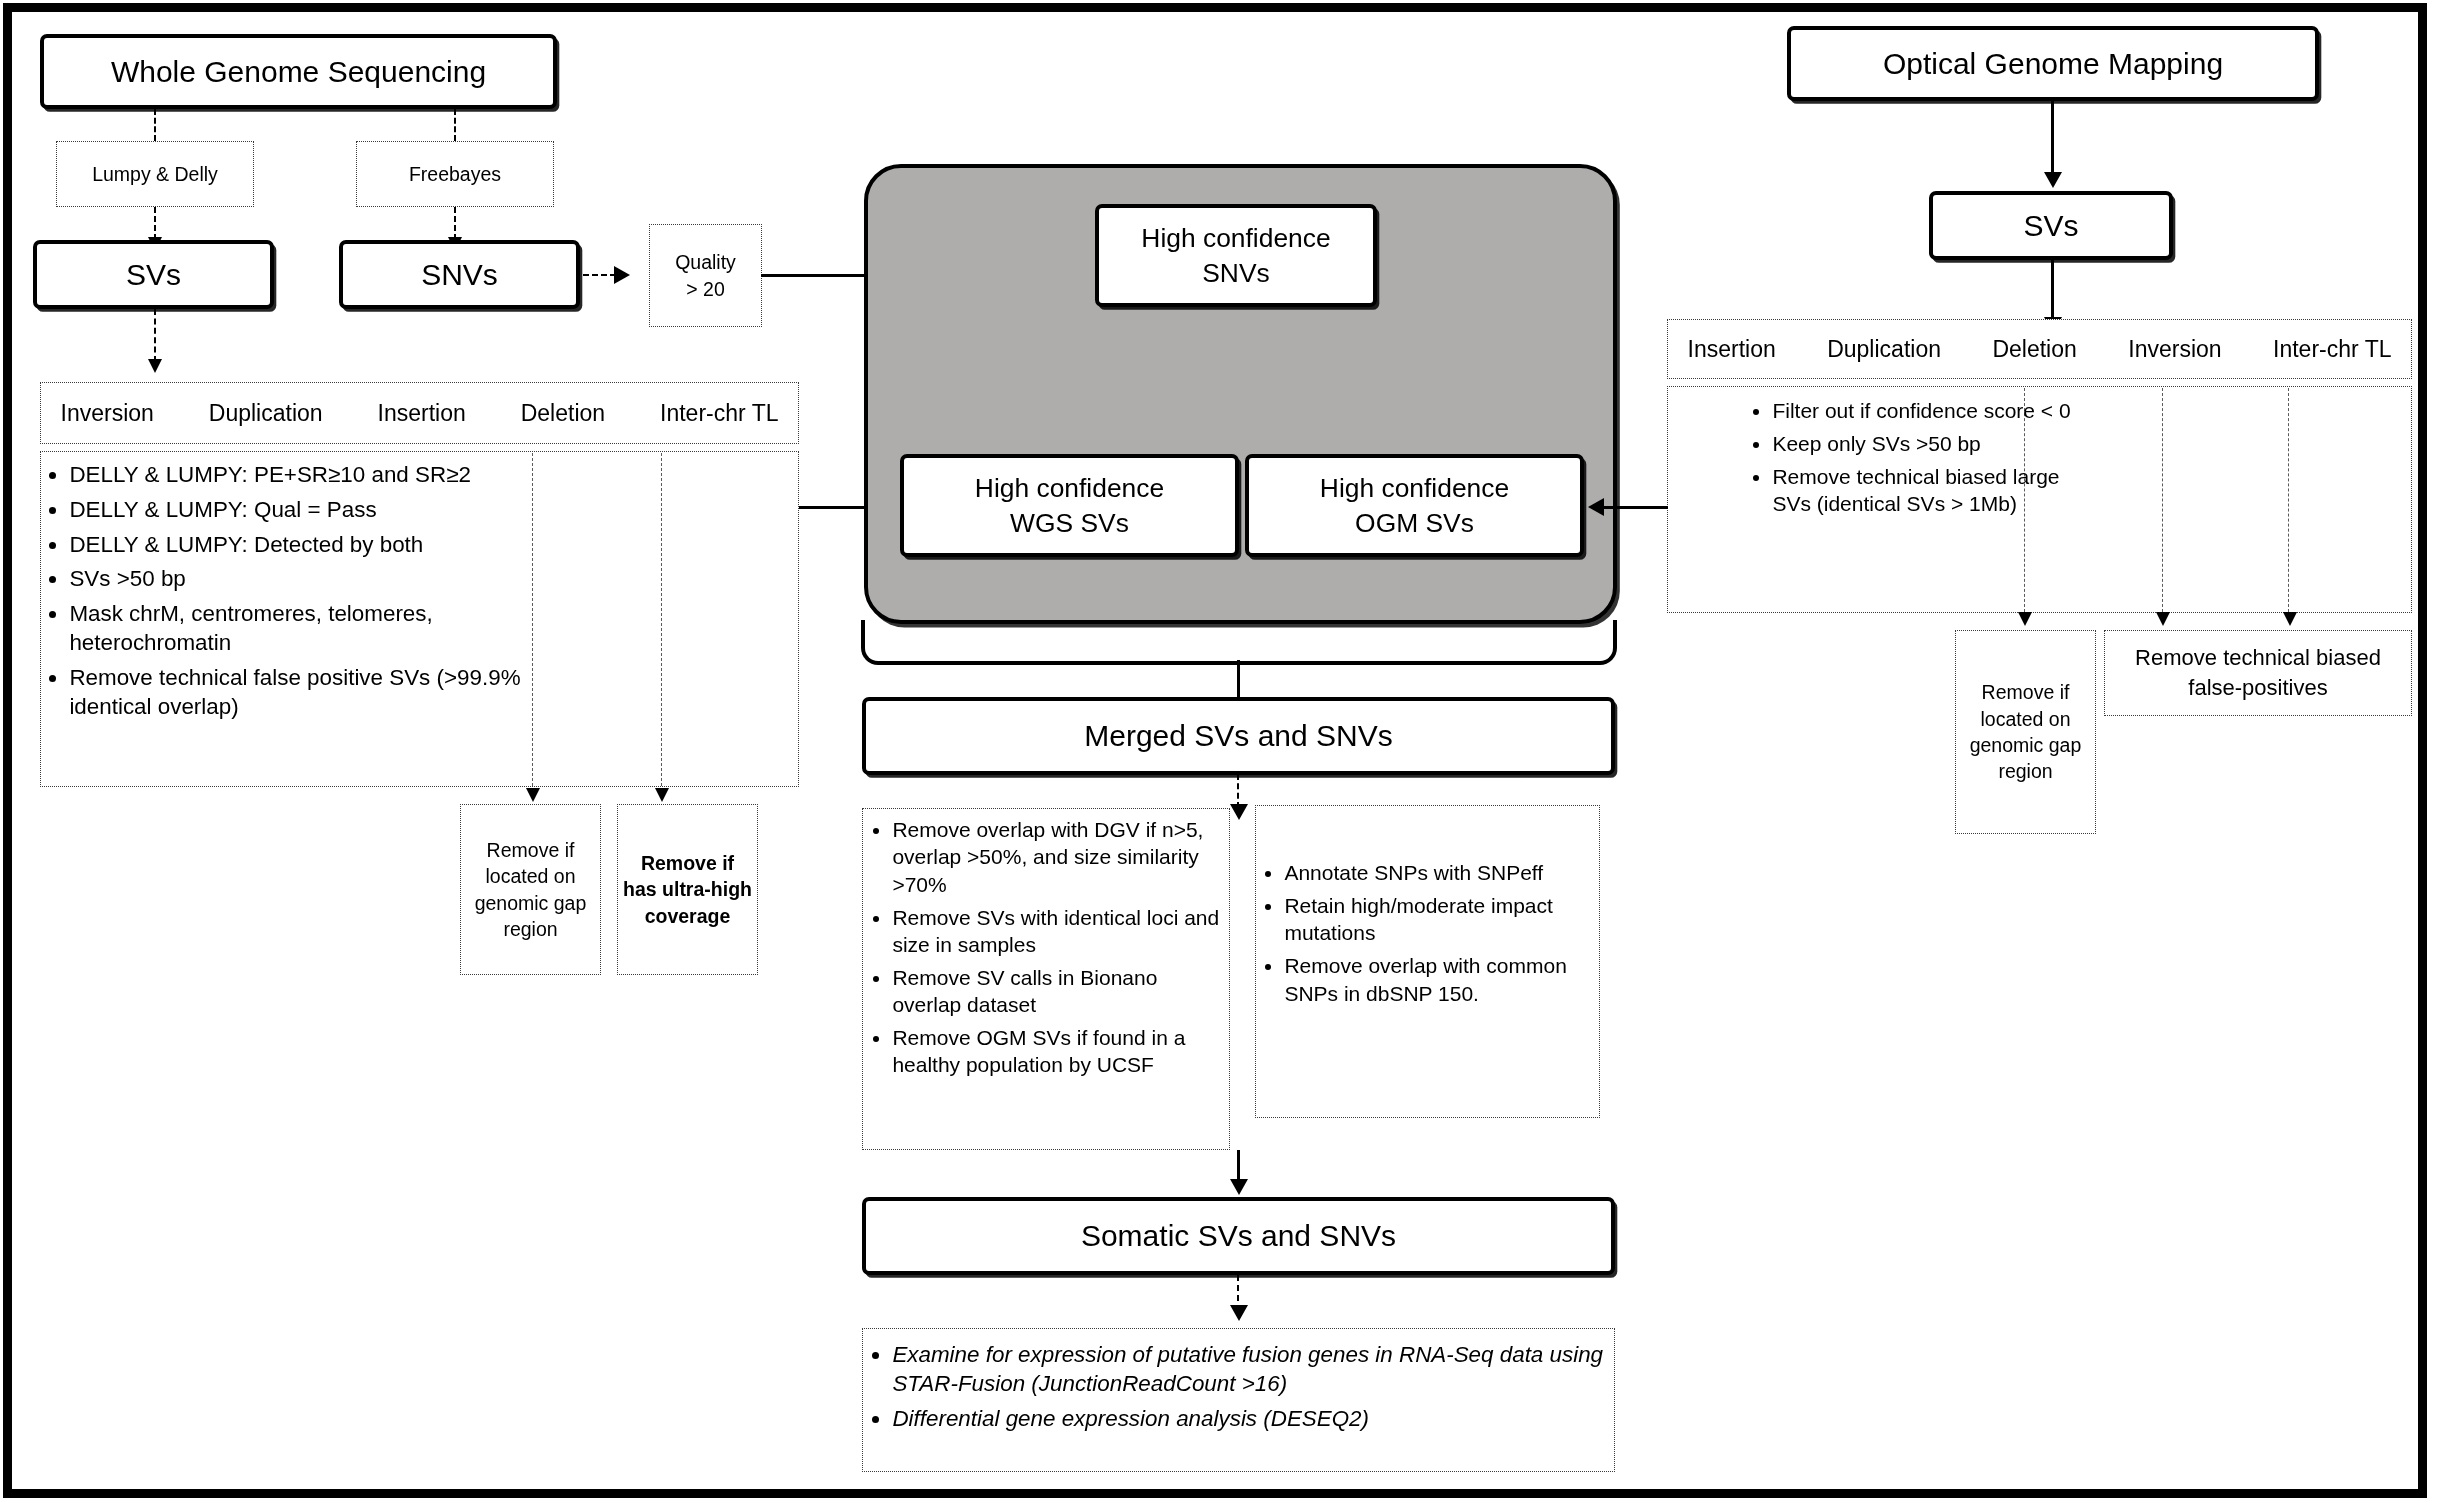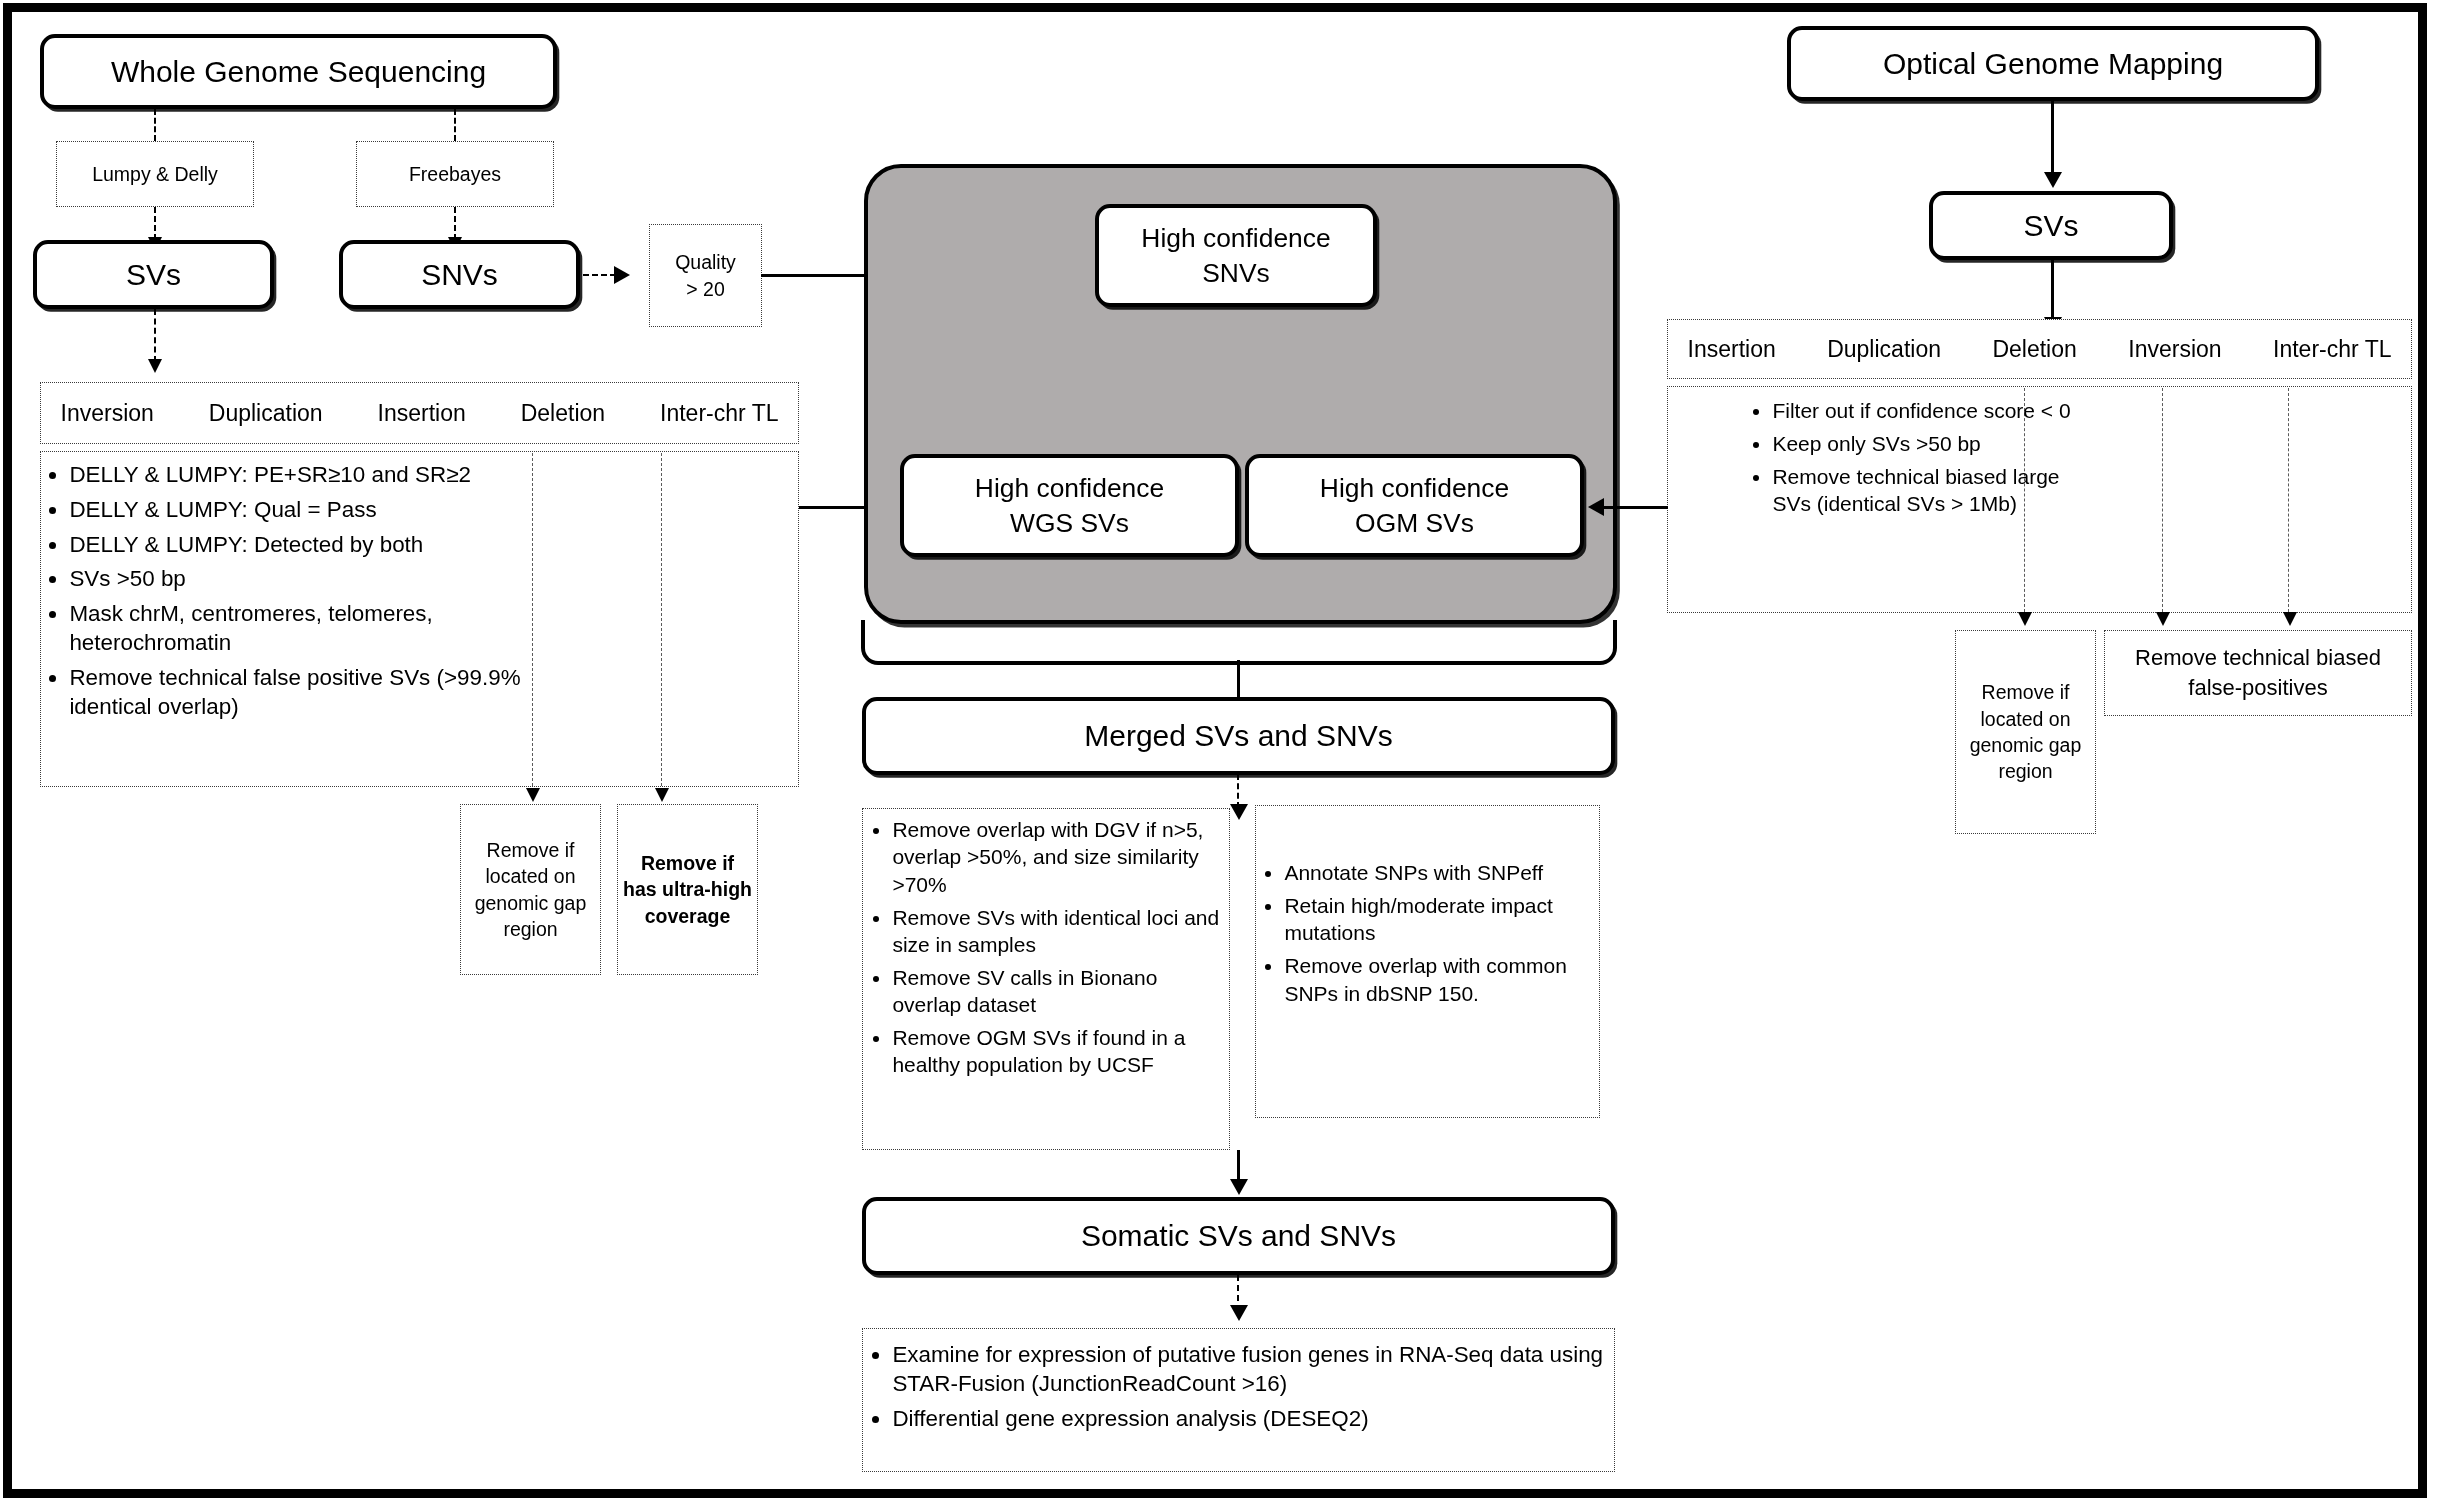--- a/index.html
+++ b/index.html
@@ -19,21 +19,21 @@
   }
   .node{
     position:absolute;box-sizing:border-box;
     display:flex;align-items:center;justify-content:center;
     text-align:center;color:#000;
     background:#ffffff;
   }
   
   .rounded{
     border:4px solid #000000;
-    border-radius:15px;
+    border-radius:7px;
     box-shadow:2.9px 3.4px 0 -0.6px rgba(0,0,0,0.85);
   }
   
   .dotted{
     border:1.7px dotted #3a3a3a;
     background:#ffffff;
   }
   .dashed-col{
     position:absolute;
     border-left:1.7px dashed #5a5a5a;
@@ -228,21 +228,21 @@
   <div class="arrow-down" style="left:1230px;top:1179px;"></div>
 
   <div class="node rounded" style="left:862px;top:1197px;width:753px;height:78px;font-size:30px;">
     <span>Somatic SVs and SNVs</span>
   </div>
 
   <div class="vdash" style="left:1237px;top:1275px;height:36px;"></div>
   <div class="arrow-down" style="left:1230px;top:1305px;"></div>
 
   <div class="dotted" style="position:absolute;left:862px;top:1328px;width:753px;height:144px;box-sizing:border-box;"></div>
-  <div class="ul" style="left:866px;top:1340px;width:747px;font-size:22.4px;line-height:1.3;">
+  <div class="ul" style="left:866px;top:1340px;width:747px;font-size:22.4px;line-height:1.3;font-style:italic;">
     <ul>
       <li>Examine for expression of putative fusion genes in RNA-Seq data using STAR-Fusion (JunctionReadCount &gt;16)</li>
       <li>Differential gene expression analysis (DESEQ2)</li>
     </ul>
   </div>
 
   <div class="node rounded" style="left:1787px;top:26px;width:532px;height:75px;font-size:30px;">
     <span>Optical Genome Mapping</span>
   </div>
 

